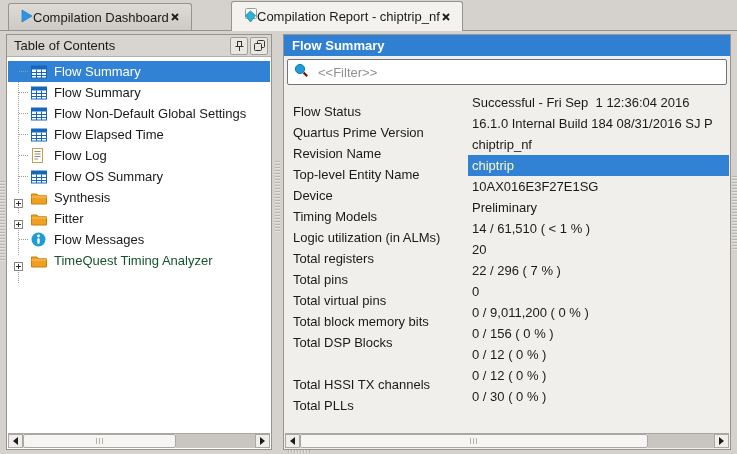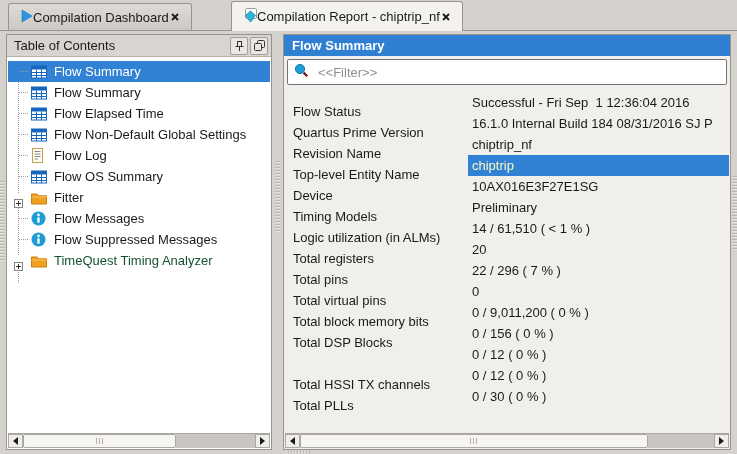--- a/index.html
+++ b/index.html
@@ -171,33 +171,33 @@
         <div class="tree-item">
           <span class="stub"></span>
           <span class="tree-icon"><svg width="16" height="14">
               <rect x="0.5" y="1" width="15" height="12" fill="#fff" stroke="#1467bd"></rect>
               <rect x="0.5" y="1" width="15" height="3.5" fill="#1467bd"></rect>
               <line x1="5.5" y1="4.5" x2="5.5" y2="13" stroke="#1467bd"></line>
               <line x1="10.5" y1="4.5" x2="10.5" y2="13" stroke="#1467bd"></line>
               <line x1="0.5" y1="7.5" x2="15.5" y2="7.5" stroke="#1467bd"></line>
               <line x1="0.5" y1="10.5" x2="15.5" y2="10.5" stroke="#1467bd"></line>
             </svg></span>
+          <span class="tree-label">Flow Non-Default Global Settings</span>
+        </div>
+        <div class="tree-item">
+          <span class="stub"></span>
+          <span class="tree-icon"><svg width="16" height="14">
+              <rect x="0.5" y="1" width="15" height="12" fill="#fff" stroke="#1467bd"></rect>
+              <rect x="0.5" y="1" width="15" height="3.5" fill="#1467bd"></rect>
+              <line x1="5.5" y1="4.5" x2="5.5" y2="13" stroke="#1467bd"></line>
+              <line x1="10.5" y1="4.5" x2="10.5" y2="13" stroke="#1467bd"></line>
+              <line x1="0.5" y1="7.5" x2="15.5" y2="7.5" stroke="#1467bd"></line>
+              <line x1="0.5" y1="10.5" x2="15.5" y2="10.5" stroke="#1467bd"></line>
+            </svg></span>
           <span class="tree-label">Flow Elapsed Time</span>
-        </div>
-        <div class="tree-item">
-          <span class="stub"></span>
-          <span class="tree-icon"><svg width="16" height="14">
-              <rect x="0.5" y="1" width="15" height="12" fill="#fff" stroke="#1467bd"></rect>
-              <rect x="0.5" y="1" width="15" height="3.5" fill="#1467bd"></rect>
-              <line x1="5.5" y1="4.5" x2="5.5" y2="13" stroke="#1467bd"></line>
-              <line x1="10.5" y1="4.5" x2="10.5" y2="13" stroke="#1467bd"></line>
-              <line x1="0.5" y1="7.5" x2="15.5" y2="7.5" stroke="#1467bd"></line>
-              <line x1="0.5" y1="10.5" x2="15.5" y2="10.5" stroke="#1467bd"></line>
-            </svg></span>
-          <span class="tree-label">Flow Non-Default Global Settings</span>
         </div>
         <div class="tree-item">
           <span class="stub"></span>
           <span class="tree-icon"><svg width="13" height="15">
               <rect x="1.5" y="0.5" width="10" height="14" fill="#fffef7" stroke="#c2a14c"></rect>
               <line x1="3.5" y1="3.5" x2="9.5" y2="3.5" stroke="#8a8a8a"></line>
               <line x1="3.5" y1="6" x2="9.5" y2="6" stroke="#8a8a8a"></line>
               <line x1="3.5" y1="8.5" x2="9.5" y2="8.5" stroke="#8a8a8a"></line>
               <line x1="3.5" y1="11" x2="7" y2="11" stroke="#8a8a8a"></line>
             </svg></span>
@@ -218,39 +218,42 @@
         <div class="tree-item">
           <span class="expander"><svg width="9" height="9">
               <rect x="0.5" y="0.5" width="8" height="8" fill="#fff" stroke="#848484"></rect>
               <line x1="2" y1="4.5" x2="7" y2="4.5" stroke="#333"></line>
               <line x1="4.5" y1="2" x2="4.5" y2="7" stroke="#333"></line>
             </svg></span>
           <span class="tree-icon"><svg width="16" height="13">
               <path d="M0.5 2 L6 2 L7.5 3.8 L15.5 3.8 L15.5 12 L0.5 12 Z" fill="#f0a01e" stroke="#c87f10"></path>
               <path d="M0.5 5 L15.5 5" stroke="#f7bb55" stroke-width="1.4"></path>
             </svg></span>
+          <span class="tree-label">Synthesis</span>
+        </div>
+        <div class="tree-item">
+          <span class="expander"><svg width="9" height="9">
+              <rect x="0.5" y="0.5" width="8" height="8" fill="#fff" stroke="#848484"></rect>
+              <line x1="2" y1="4.5" x2="7" y2="4.5" stroke="#333"></line>
+              <line x1="4.5" y1="2" x2="4.5" y2="7" stroke="#333"></line>
+            </svg></span>
+          <span class="tree-icon"><svg width="16" height="13">
+              <path d="M0.5 2 L6 2 L7.5 3.8 L15.5 3.8 L15.5 12 L0.5 12 Z" fill="#f0a01e" stroke="#c87f10"></path>
+              <path d="M0.5 5 L15.5 5" stroke="#f7bb55" stroke-width="1.4"></path>
+            </svg></span>
           <span class="tree-label">Fitter</span>
         </div>
         <div class="tree-item">
           <span class="stub"></span>
           <span class="tree-icon"><svg width="15" height="15">
               <circle cx="7.5" cy="7.5" r="7" fill="#1e9cd7"></circle>
               <circle cx="7.5" cy="4" r="1.4" fill="#fff"></circle>
               <rect x="6.3" y="6.3" width="2.4" height="5.6" rx="1.1" fill="#fff"></rect>
             </svg></span>
           <span class="tree-label">Flow Messages</span>
-        </div>
-        <div class="tree-item">
-          <span class="stub"></span>
-          <span class="tree-icon"><svg width="15" height="15">
-              <circle cx="7.5" cy="7.5" r="7" fill="#1e9cd7"></circle>
-              <circle cx="7.5" cy="4" r="1.4" fill="#fff"></circle>
-              <rect x="6.3" y="6.3" width="2.4" height="5.6" rx="1.1" fill="#fff"></rect>
-            </svg></span>
-          <span class="tree-label">Flow Suppressed Messages</span>
         </div>
         <div class="tree-item">
           <span class="expander"><svg width="9" height="9">
               <rect x="0.5" y="0.5" width="8" height="8" fill="#fff" stroke="#848484"></rect>
               <line x1="2" y1="4.5" x2="7" y2="4.5" stroke="#333"></line>
               <line x1="4.5" y1="2" x2="4.5" y2="7" stroke="#333"></line>
             </svg></span>
           <span class="tree-icon"><svg width="16" height="13">
               <path d="M0.5 2 L6 2 L7.5 3.8 L15.5 3.8 L15.5 12 L0.5 12 Z" fill="#f0a01e" stroke="#c87f10"></path>
               <path d="M0.5 5 L15.5 5" stroke="#f7bb55" stroke-width="1.4"></path>

